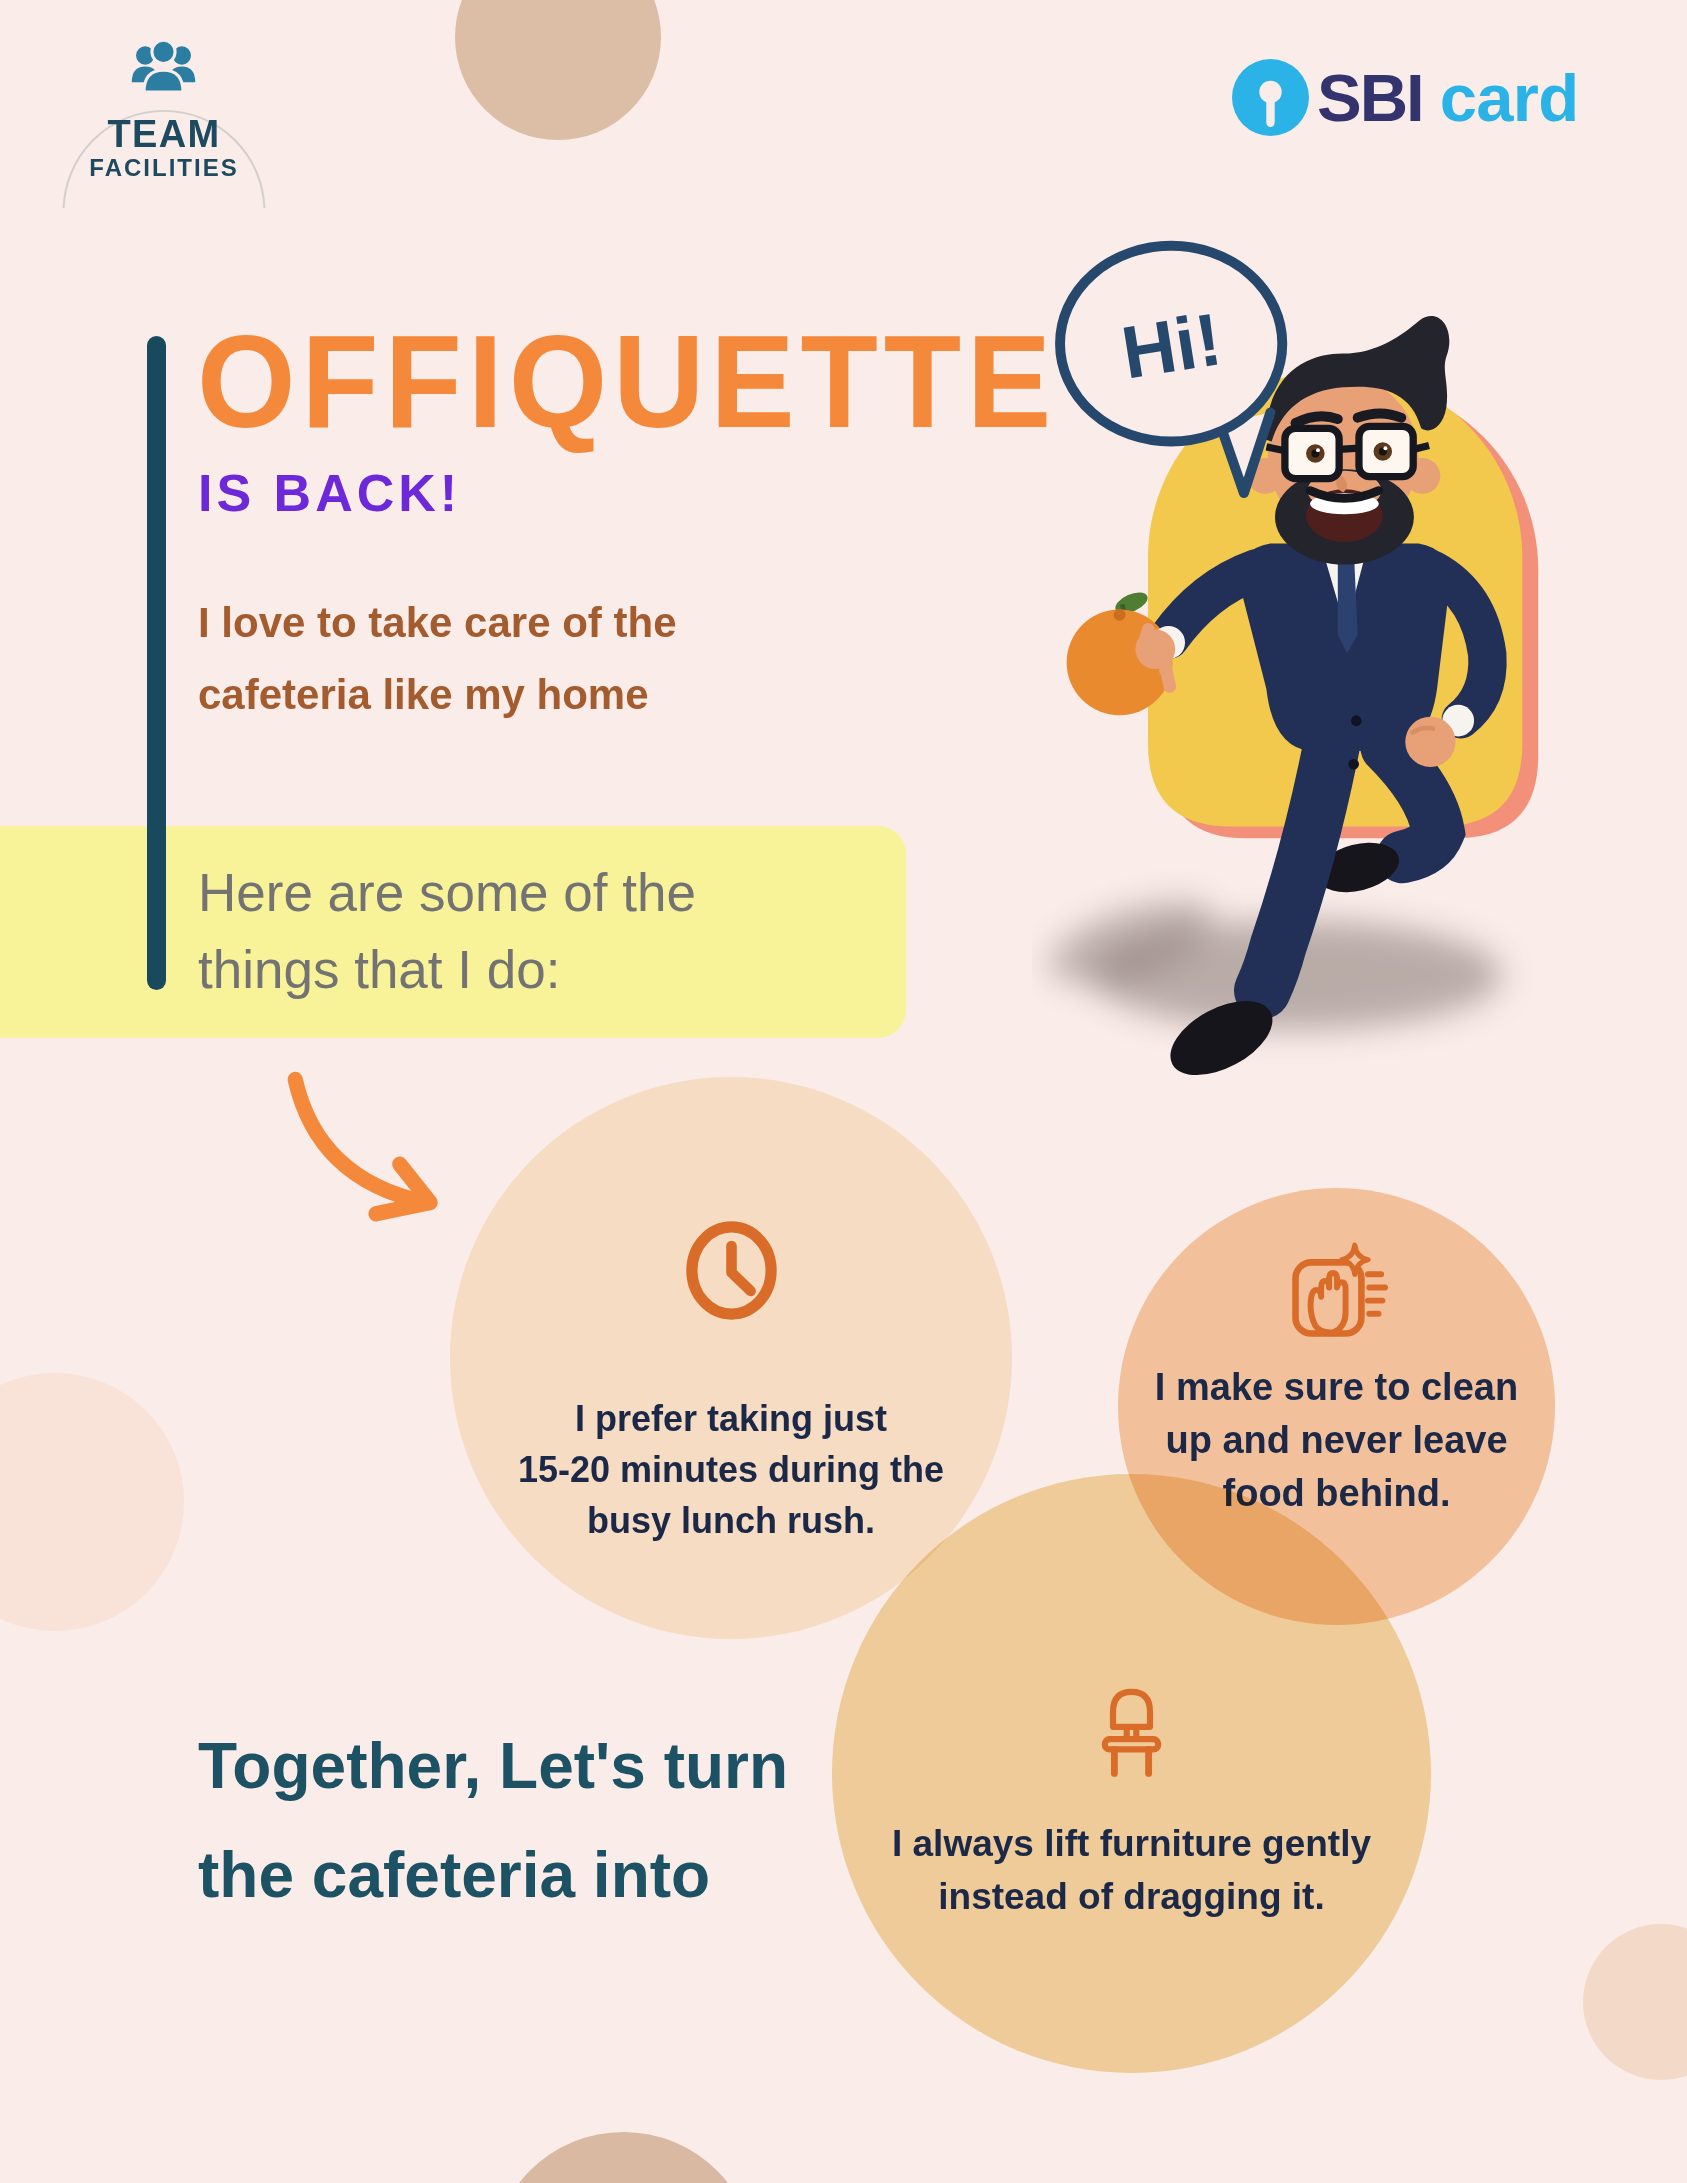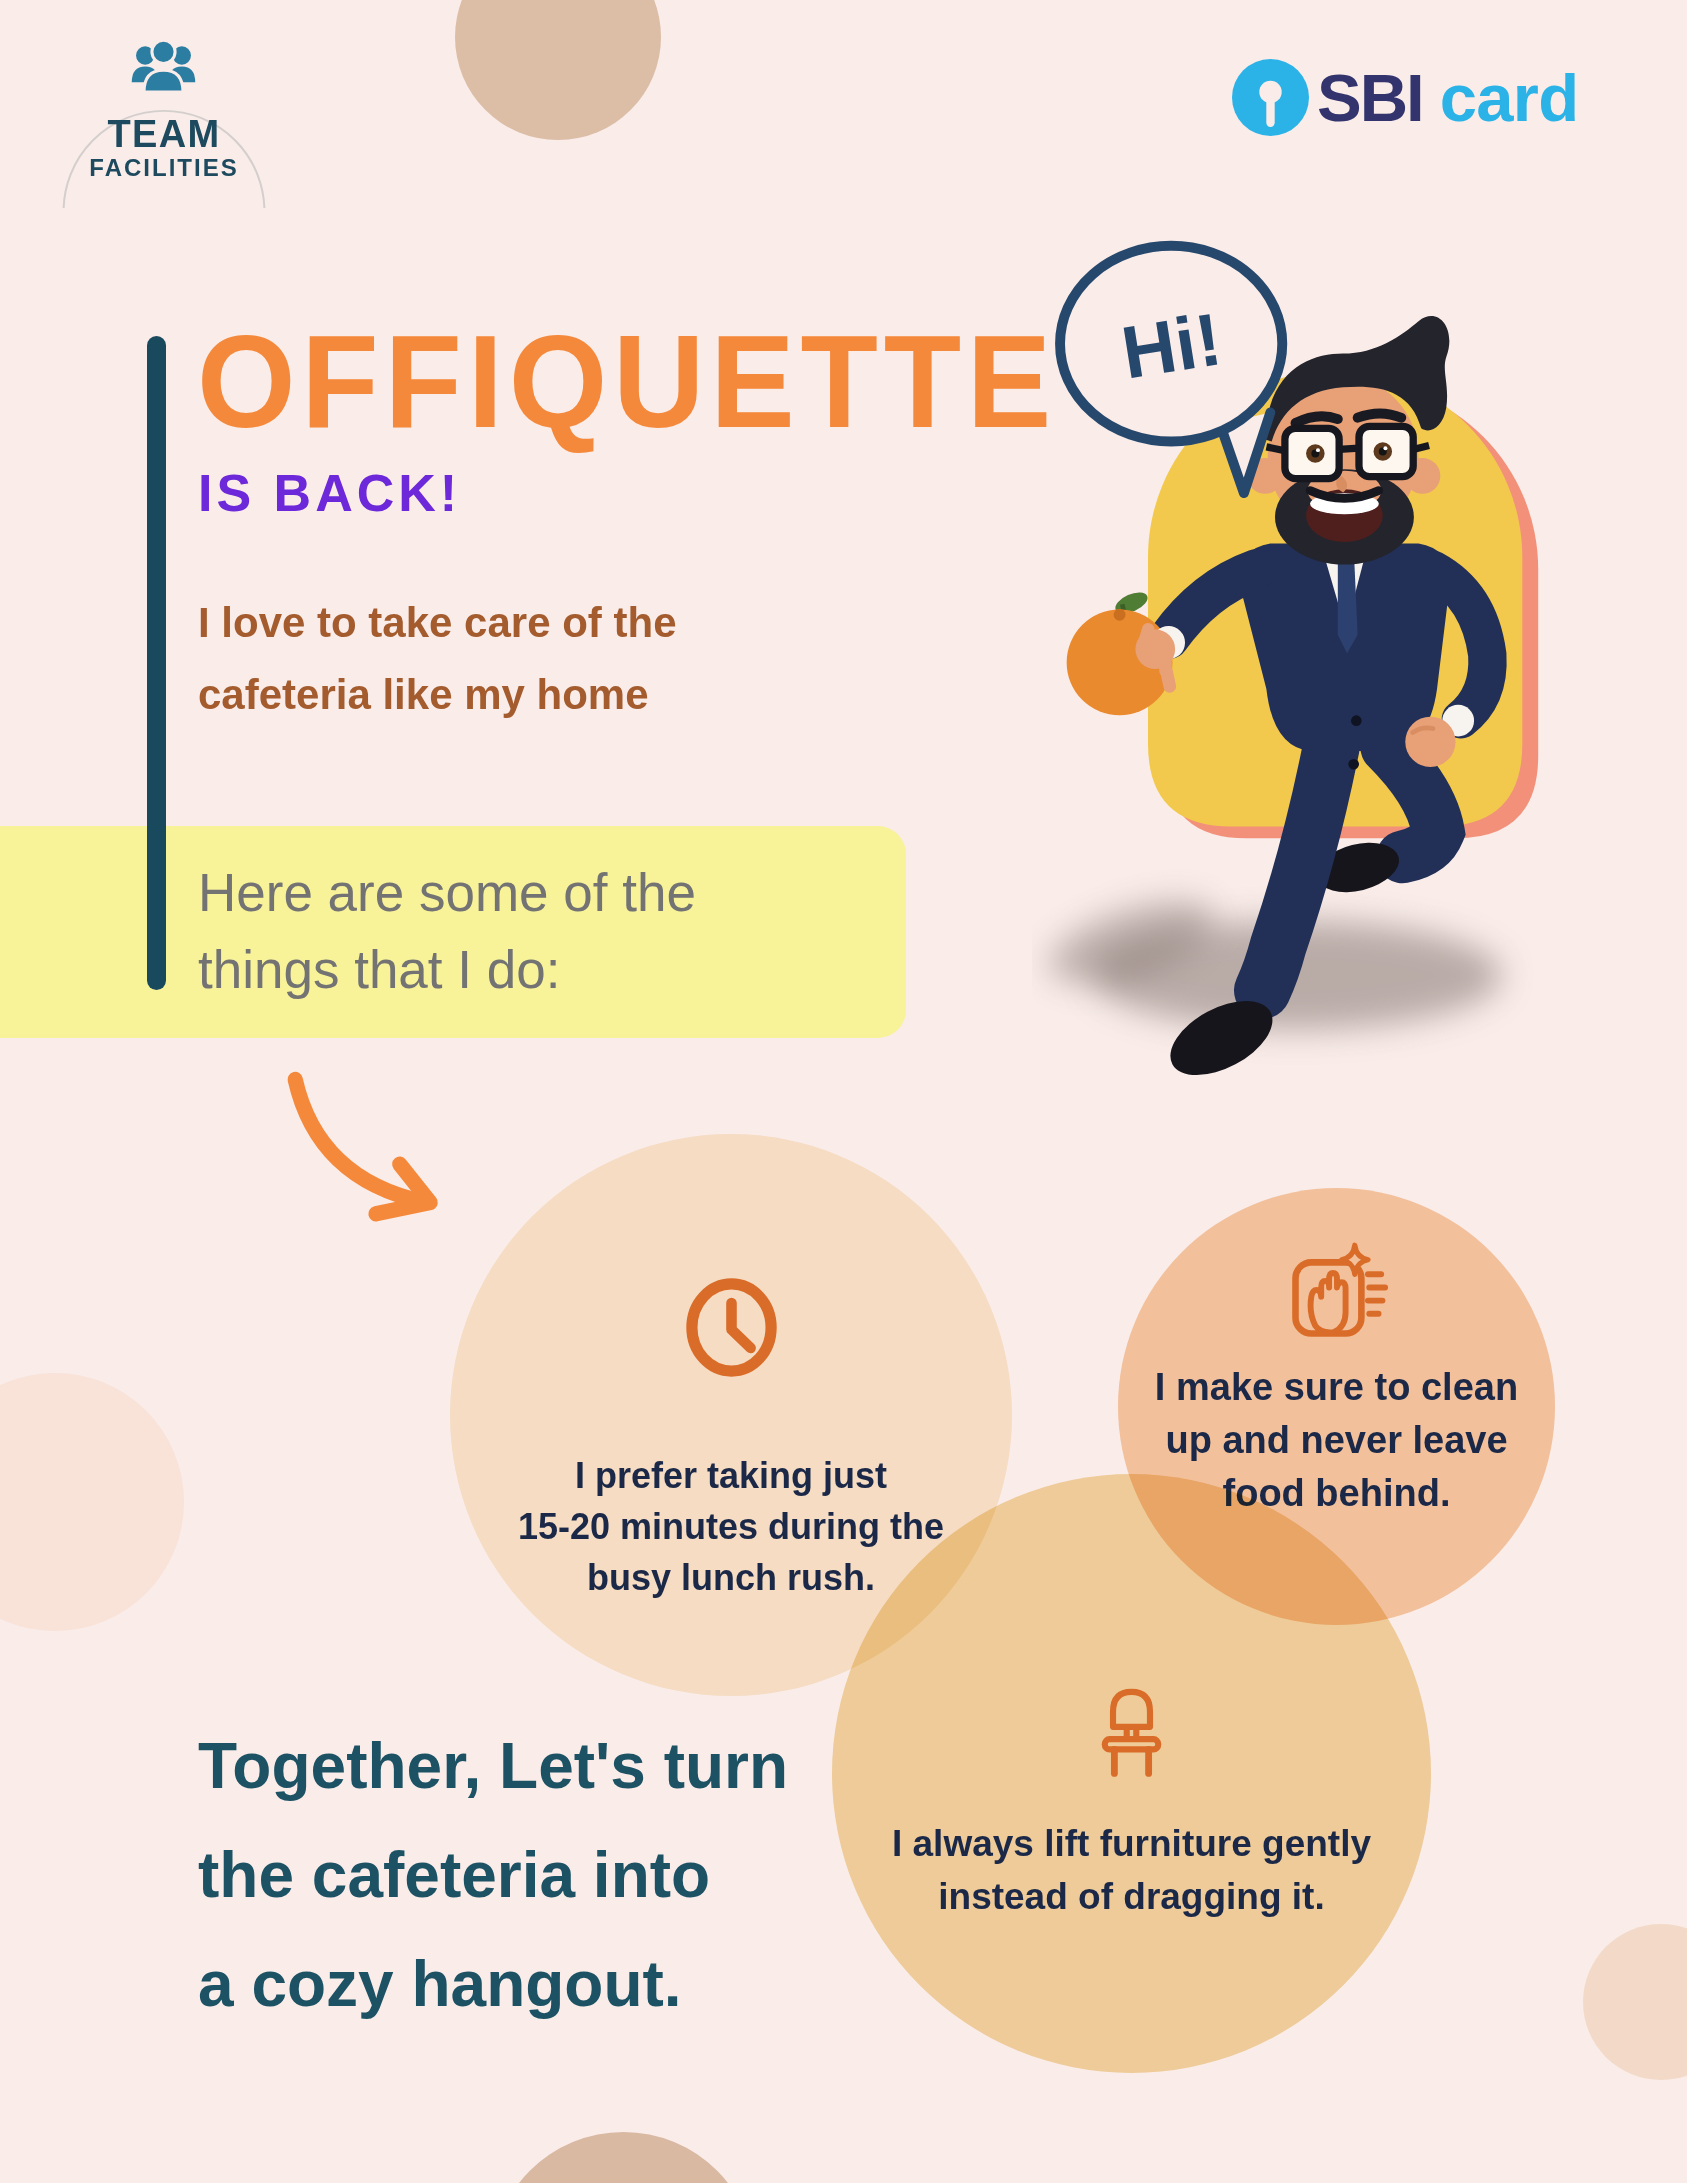--- a/index.html
+++ b/index.html
@@ -42,21 +42,21 @@
                  padding-left:198px;box-sizing:border-box;z-index:5;}
   .highlight-box div{font-size:53px;color:#737373;line-height:1.45;}
 
   .arrow-wrap{left:270px;top:1053px;z-index:4;}
 
   
   .char-art{left:1032px;top:218px;z-index:3;}
 
   
   .bubble{text-align:center;color:#1b2b4d;}
-  .bubble-clock{left:450px;top:1134px;width:562px;height:562px;background:#fbeed6;}
+  .bubble-clock{left:450px;top:1077px;width:562px;height:562px;background:#fbeed6;}
   .bubble-clean{left:1118px;top:1188px;width:437px;height:437px;background:#f9d0ab;}
   .bubble-chair{left:832px;top:1474px;width:599px;height:599px;background:#f4dca6;}
   .bubble .icon{position:absolute;left:0;width:100%;display:flex;justify-content:center;}
   .bubble .txt{position:absolute;left:0;width:100%;font-weight:bold;}
   .bubble-clock .icon{top:144px;}
   .bubble-clock .txt{top:316px;font-size:36px;line-height:1.42;}
   .bubble-clean .icon{top:52px;}
   .bubble-clean .txt{top:173px;font-size:38px;line-height:1.40;}
   .bubble-chair .icon{top:213px;}
   .bubble-chair .txt{top:344px;font-size:37px;line-height:1.42;}
@@ -248,17 +248,16 @@
     </div>
     <div class="txt">
       <div>I always lift furniture gently</div>
       <div>instead of dragging it.</div>
     </div>
   </div>
 
   <div class="abs closing-text">
     <div>Together, Let's turn</div>
     <div>the cafeteria into</div>
-    <div>a cozy hangout.</div>
   </div>
 
 </div>
 
 
 </body></html>

